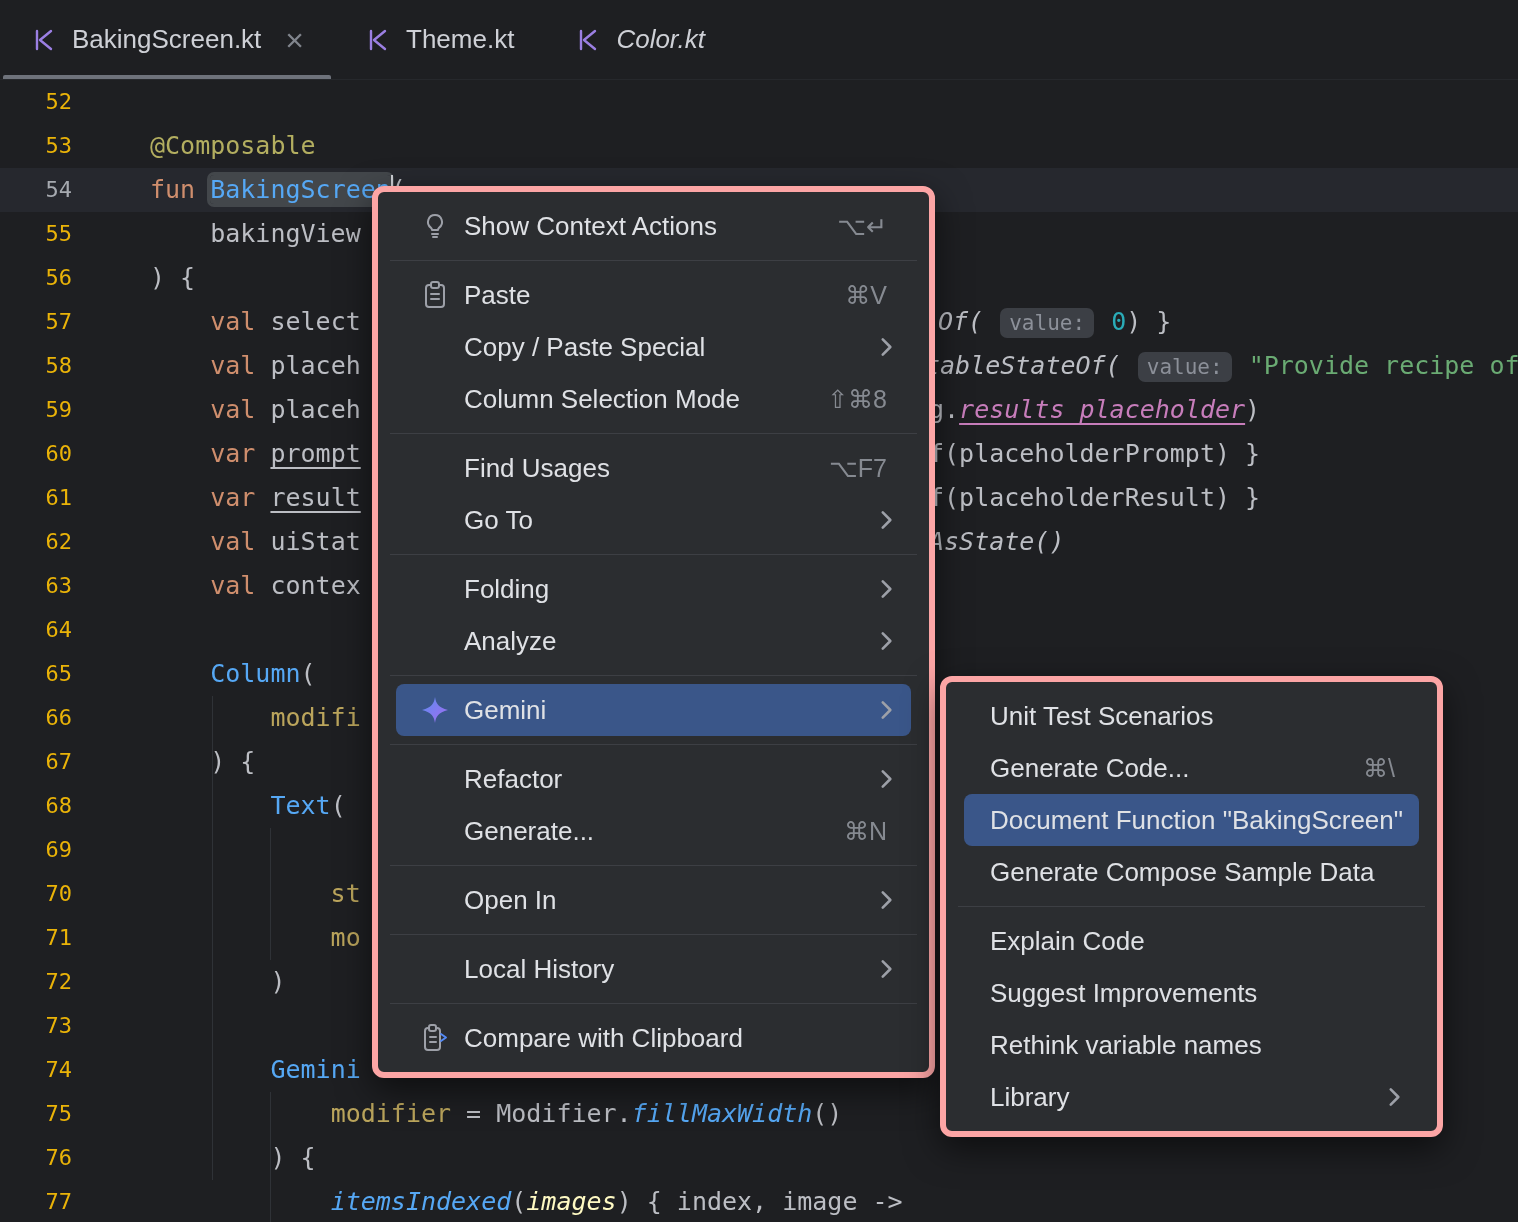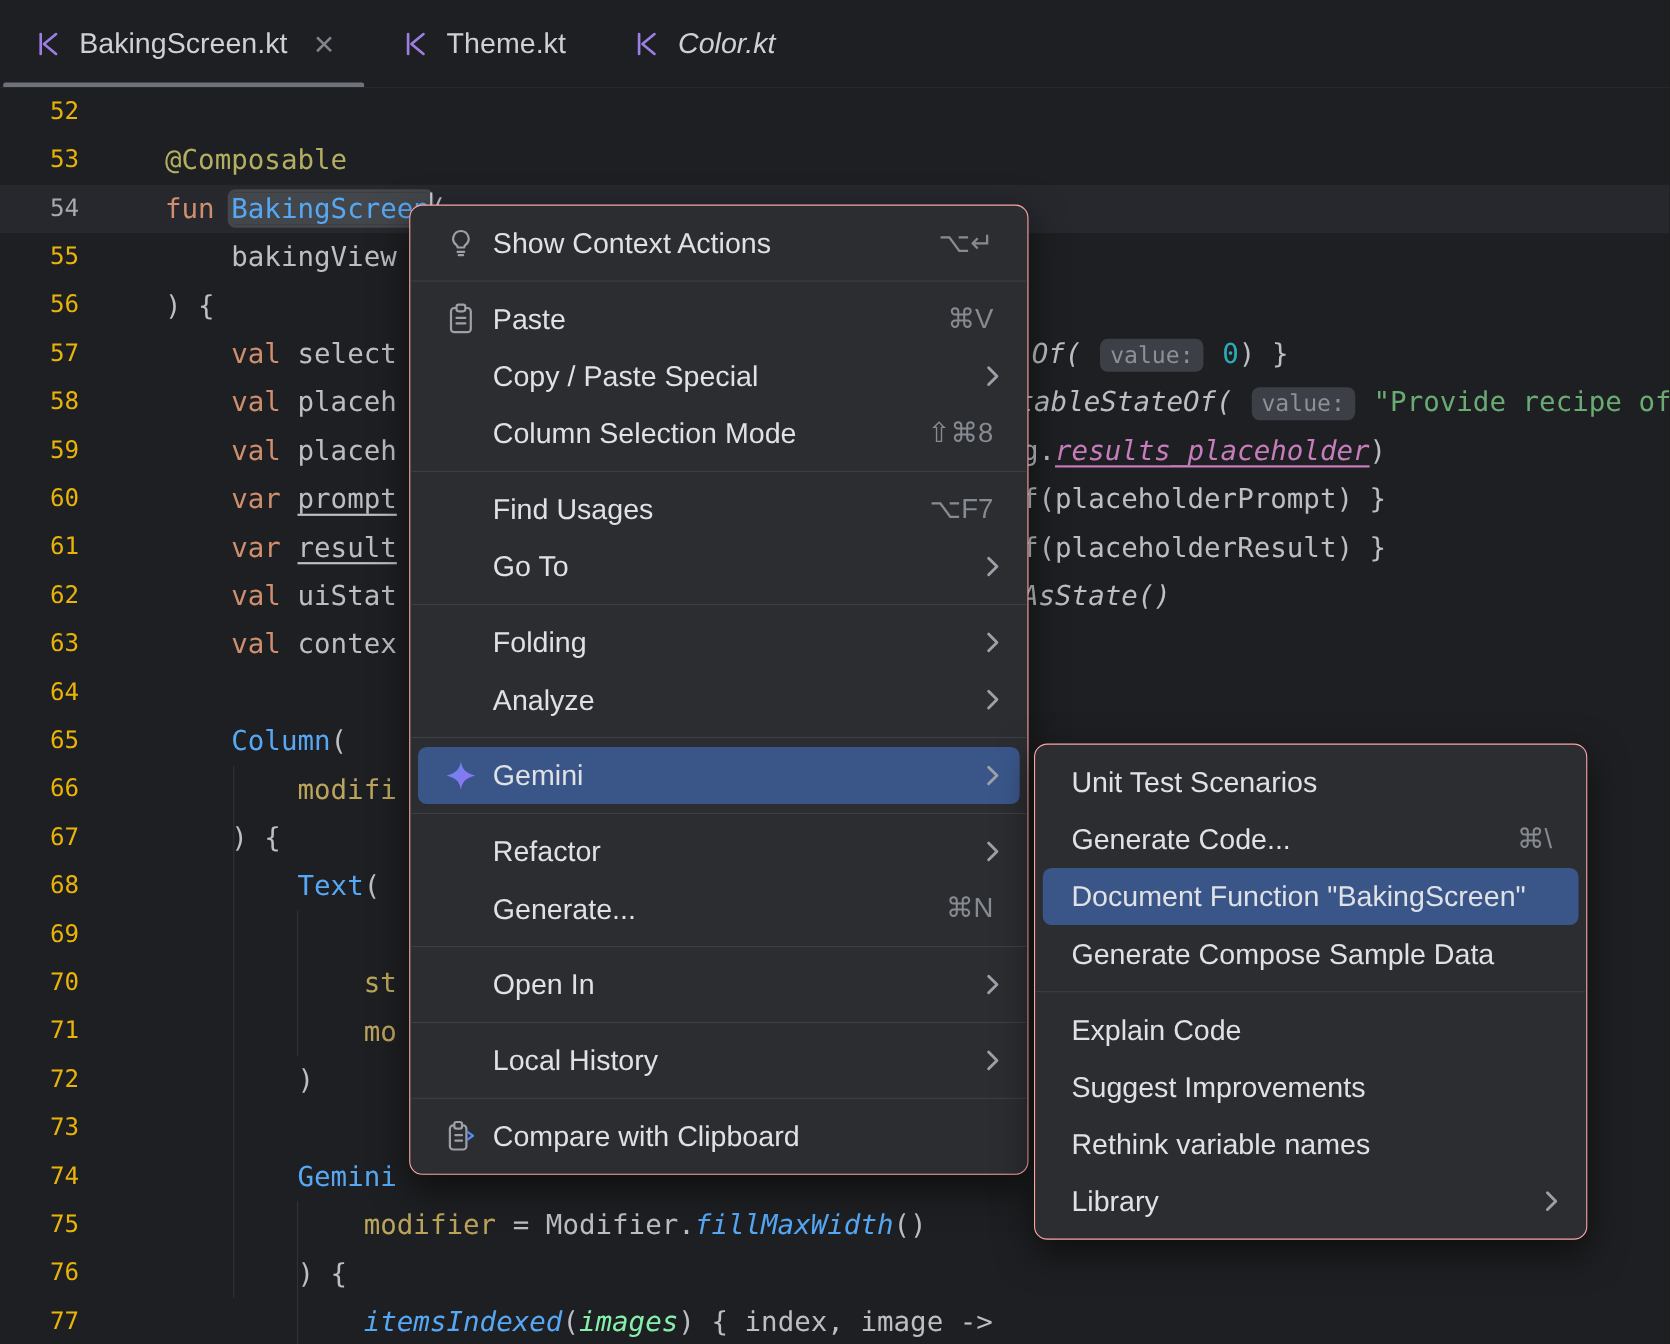--- a/index.html
+++ b/index.html
@@ -29,28 +29,28 @@
 
   .tk-kw   { color:#CF8E6D; }
   .tk-txt  { color:#BCBEC4;margin-top:22px; }
   .tk-ann  { color:#B3AE60; }
   .tk-fnhl { color:#56A8F5; background:#43474B; border-radius:4px; box-shadow:0 0 0 3px #43474B; }
   .tk-itf  { color:#BCBEC4; font-style:italic; }
   .tk-itb  { color:#56A8F5; font-style:italic; }
   .tk-num  { color:#2AACB8; }
   .tk-str  { color:#6AAB73; }
   .tk-prop { color:#C77DBB; font-style:italic; text-decoration:underline; text-underline-offset:5px; }
-  .tk-propi{ color:#86efac; font-style:italic; }
+  .tk-propi{ color:#fef9c3; font-style:italic; }
   .tk-und  { color:#BCBEC4; text-decoration:underline; text-underline-offset:5px; }
   .tk-call { color:#56A8F5;margin-top:16px; }
   .tk-named{ color:#BBA55C; }
   .tk-inlay{ display:inline-block; background:#3C3F45; border-radius:7px; color:#8C9099; font-size:21px; line-height:30px; padding:0 9px; vertical-align:middle; margin:0 2px; }
 
   
-  .menu { position:absolute; background:#2B2D30; border:1px solid #fca5a5; border-radius:12px; box-shadow:0 12px 34px rgba(0,0,0,.55); padding:8px 1px; z-index:10; }
+  .menu { position:absolute; background:#2B2D30; border:6px solid #fca5a5; border-radius:12px; box-shadow:0 12px 34px rgba(0,0,0,.55); padding:8px 12px; z-index:10; }
   .mi { position:relative; height:52px; display:flex; align-items:center; color:#DFE1E5; font-size:26px; padding-left:68px; margin:0 6px; border-radius:8px; white-space:nowrap; }
   .menu.noicons .mi { padding-left:26px; }
   .mi.selected { background:#3A5689; }
   .mi-label { pointer-events:none; }
   .mi .sc { position:absolute; right:24px; color:#868A91; font-size:25px; }
   .mi .chev { position:absolute; right:12px; width:26px; height:26px; display:inline-flex; }
   .mi .chev svg { width:26px; height:26px; }
   .mi .mi-icon { position:absolute; left:24px; width:30px; height:30px; display:inline-flex; }
   .mi .mi-icon svg { width:30px; height:30px; }
   .msep { height:1px; background:#3D3F44; margin:8px 0; }

